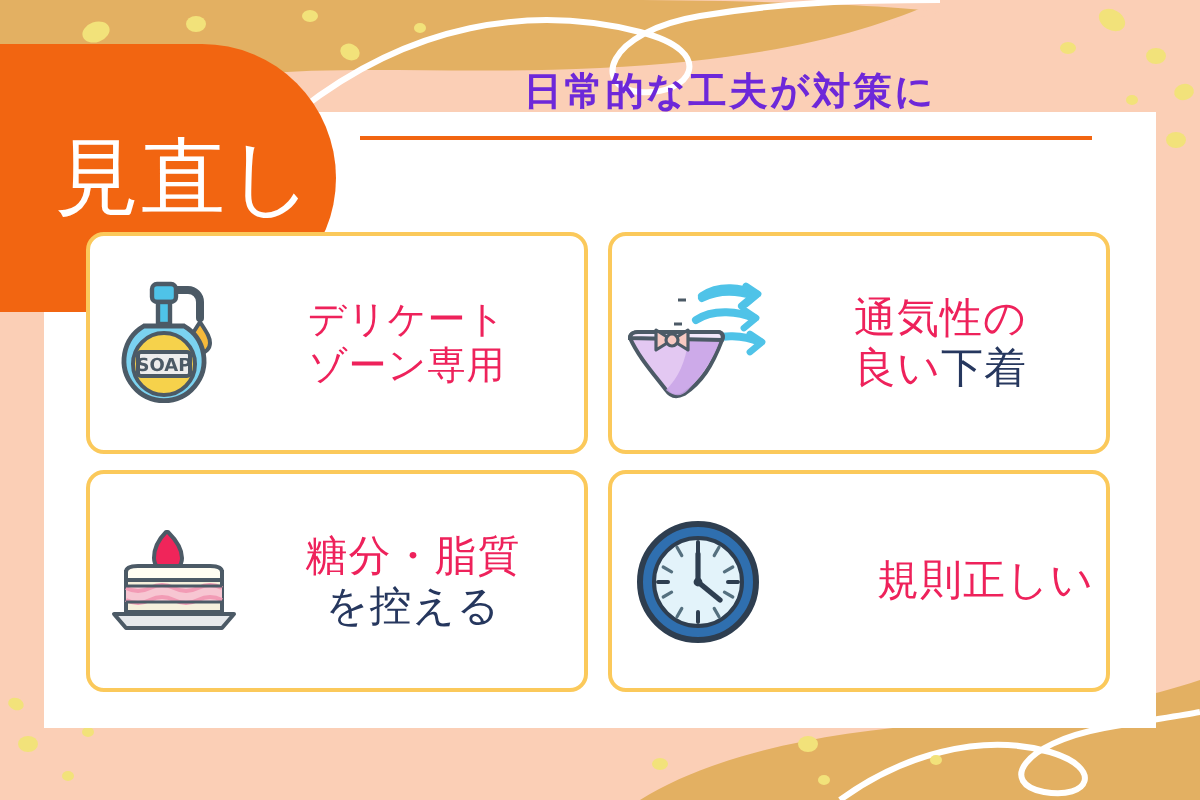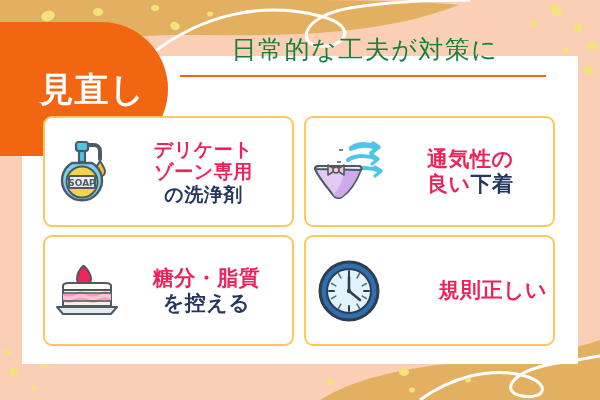--- a/index.html
+++ b/index.html
@@ -30,41 +30,41 @@
     width:168px; height:134px;
     background:#F26511;
     border-radius:0 90px 90px 0;
     z-index:4;
     display:flex;
     align-items:center;
     justify-content:center;
   }
   .badge-label {
     color:#FFFFFF;
-    font-size:34px;
-    font-weight:bold;
+    font-size:42px;
+    font-weight:normal;
     letter-spacing:1px;
     line-height:1;
     padding-right:14px;
     white-space:nowrap;
     margin-left:31px;
   }
 
   
   .header {
     position:absolute;
     left:180px; top:36px;
     width:370px;
     z-index:5;
     text-align:center;
   }
   .header-title {
-    color:#15803d;
-    font-size:25px;
-    font-weight:normal;
+    color:#6d28d9;
+    font-size:19px;
+    font-weight:bold;
     letter-spacing:1.5px;
     line-height:1.1;
     white-space:nowrap;
   }
   .header-rule {
     margin-top:11px;
     height:2px;
     background:#F26511;
     width:366px;
   }
@@ -91,21 +91,21 @@
   .card-icon {
     flex:0 0 78px;
     height:72px;
     display:flex;
     align-items:center;
     justify-content:center;
   }
   .card-text {
     flex:1 1 auto;
     font-size:21px;
-    font-weight:bold;
+    font-weight:normal;
     line-height:1.18;
     letter-spacing:0.5px;
     text-align:left;
     color:#1F3864;
   }
   .card-text .pink { color:#EE225B; }
   .card-text .navy { color:#26375E; }
   .card-text .ln { display:block; white-space:nowrap; }
 
   .card-1 .card-text { font-size:19px; text-align:center; }
@@ -182,21 +182,20 @@
         <path d="M46 22 c4 6 5 8 5 10.5 a5 5 0 0 1 -10 0 C41 30 42 28 46 22 Z" fill="#F6B93B" stroke="#4C5A66" stroke-width="2"></path>
         <path d="M18 24 h20 a20 20 0 1 1 -20 0 Z" fill="#7BD2F0" stroke="#4C5A66" stroke-width="2.4"></path>
         <circle cx="28" cy="43" r="15.5" fill="#F6D24B" stroke="#4C5A66" stroke-width="2"></circle>
         <rect x="15" y="37" width="26" height="12" rx="1.5" fill="#EDEDED" stroke="#4C5A66" stroke-width="2"></rect>
         <text x="28" y="46.5" font-size="9" font-weight="bold" text-anchor="middle" fill="#4C5A66" font-family="DejaVu Sans, sans-serif">SOAP</text>
       </svg>
     </div>
     <div class="card-text">
       <span class="ln pink">デリケート</span>
       <span class="ln pink">ゾーン専用</span>
-      <span class="ln navy">の洗浄剤</span>
     </div>
   </div>
 
   <div class="card card-2">
     <div class="card-icon">
       <svg width="76" height="66" viewBox="0 0 76 66">
         <g fill="none" stroke="#4C5A66" stroke-width="1.6">
           <path d="M40 10 c10 -5 20 -3 26 -1 l-4 -4 M40 10 c10 -5 20 -3 26 -1 l-6 5" stroke="#4FC3E8" stroke-width="4" stroke-linecap="round" stroke-linejoin="round"></path>
         </g>
         <path d="M40 9 c9 -6 20 -4 27 -1" fill="none" stroke="#4FC3E8" stroke-width="4" stroke-linecap="round"></path>

